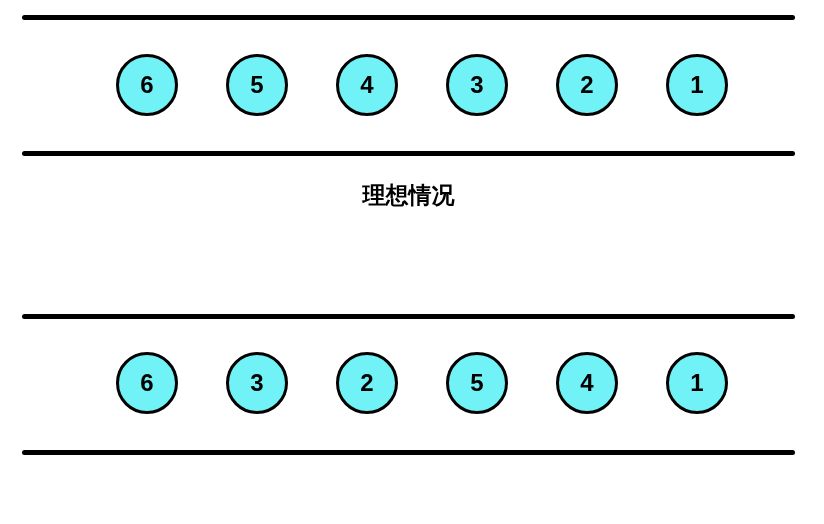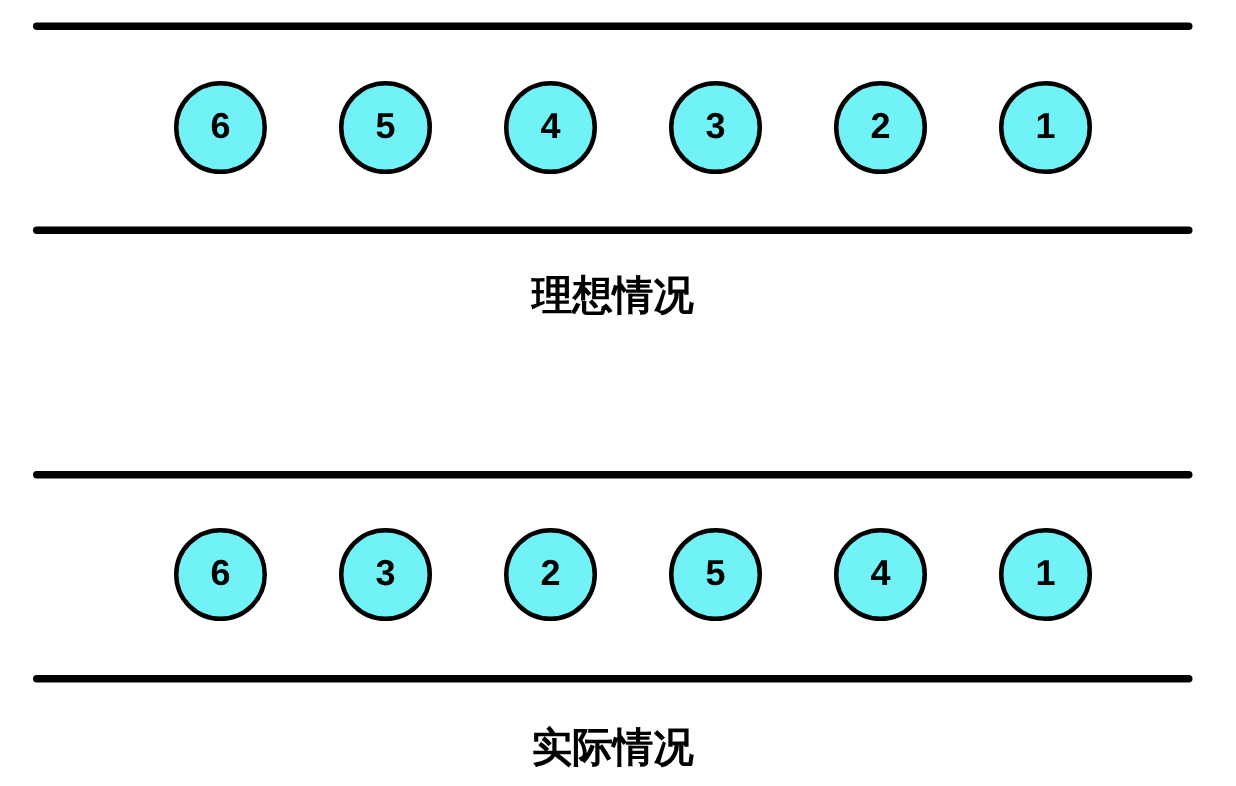--- a/index.html
+++ b/index.html
@@ -24,21 +24,21 @@
     border:3px solid var(--circle-border,#000);
     border-radius:50%;
     background:var(--circle-fill,#70f2f7);
     display:flex;align-items:center;justify-content:center;
     font-size:24px;font-weight:600;
     color:var(--text-color,#000);
   }
   .caption{
     position:absolute;left:22px;width:773px;
     text-align:center;
-    font-size:27px;font-weight:700;line-height:1;
+    font-size:23px;font-weight:700;line-height:1;
     color:var(--text-color,#000);
   }
   
   .l1-top{top:15px;}
   .l1-row{top:54px;}
   .l1-bottom{top:151px;}
   .l1-caption{top:184px;}
   
   .l2-top{top:314px;}
   .l2-row{top:352px;}
@@ -89,15 +89,14 @@
       <span>5</span>
     </div>
     <div class="packet">
       <span>4</span>
     </div>
     <div class="packet">
       <span>1</span>
     </div>
   </div>
   <div class="lane-line l2-bottom"></div>
-  <div class="caption l2-caption">实际情况</div>
 
 </div>
 
 </body></html>

